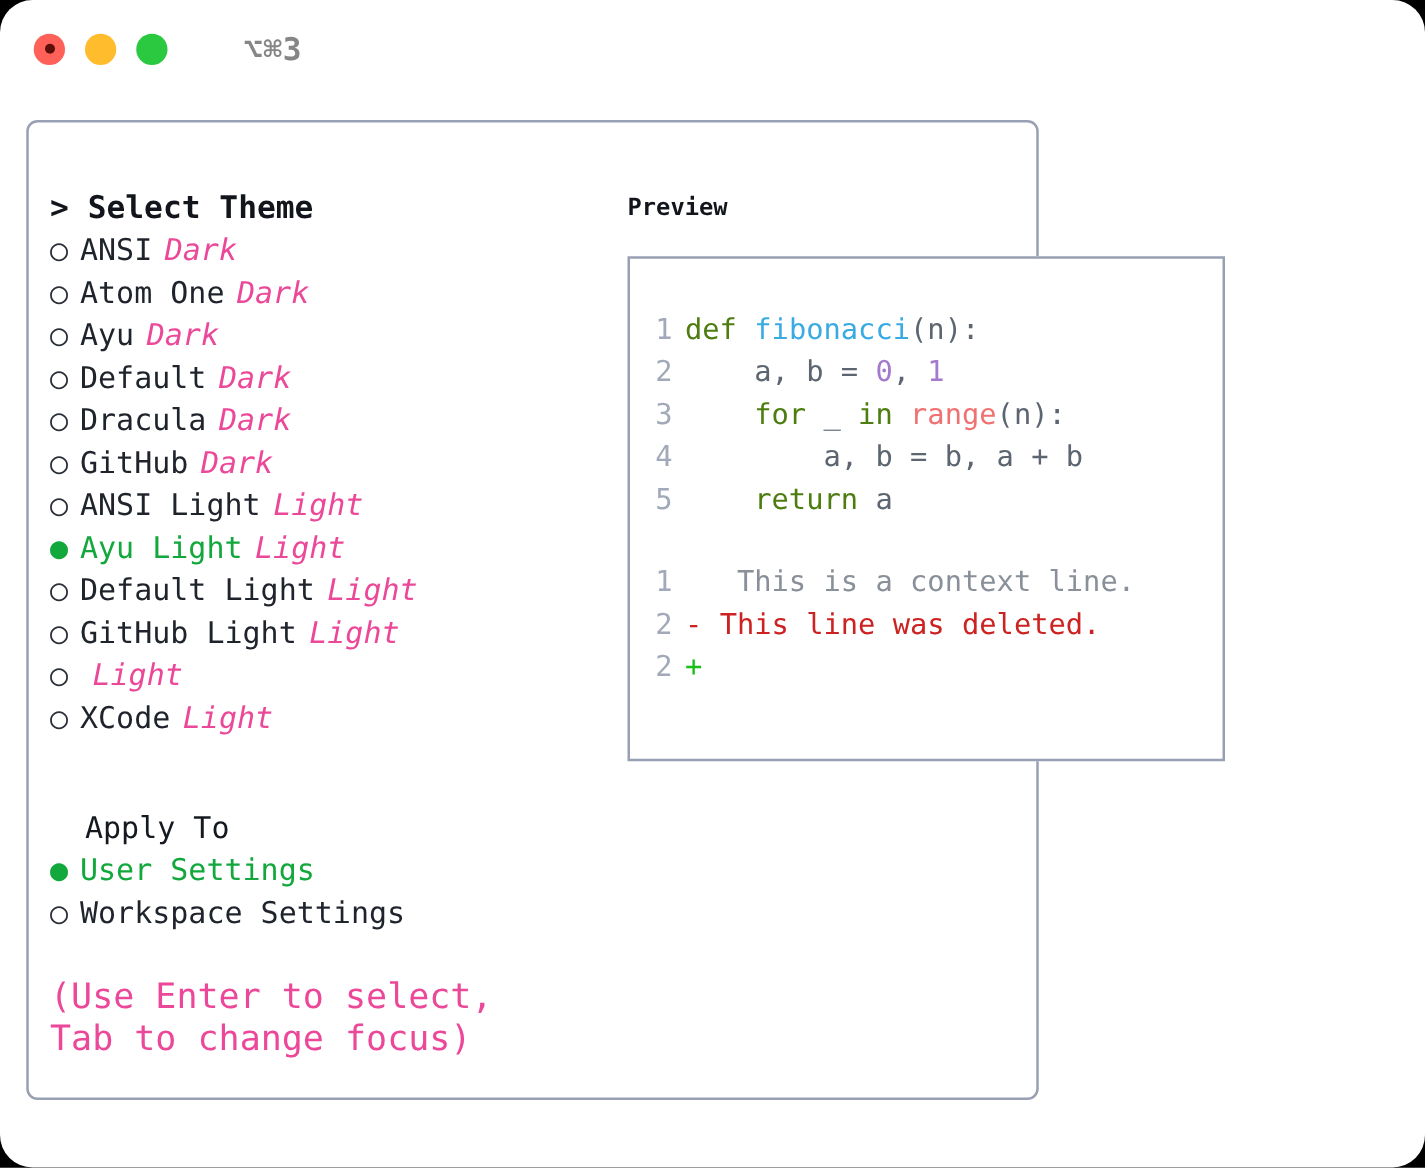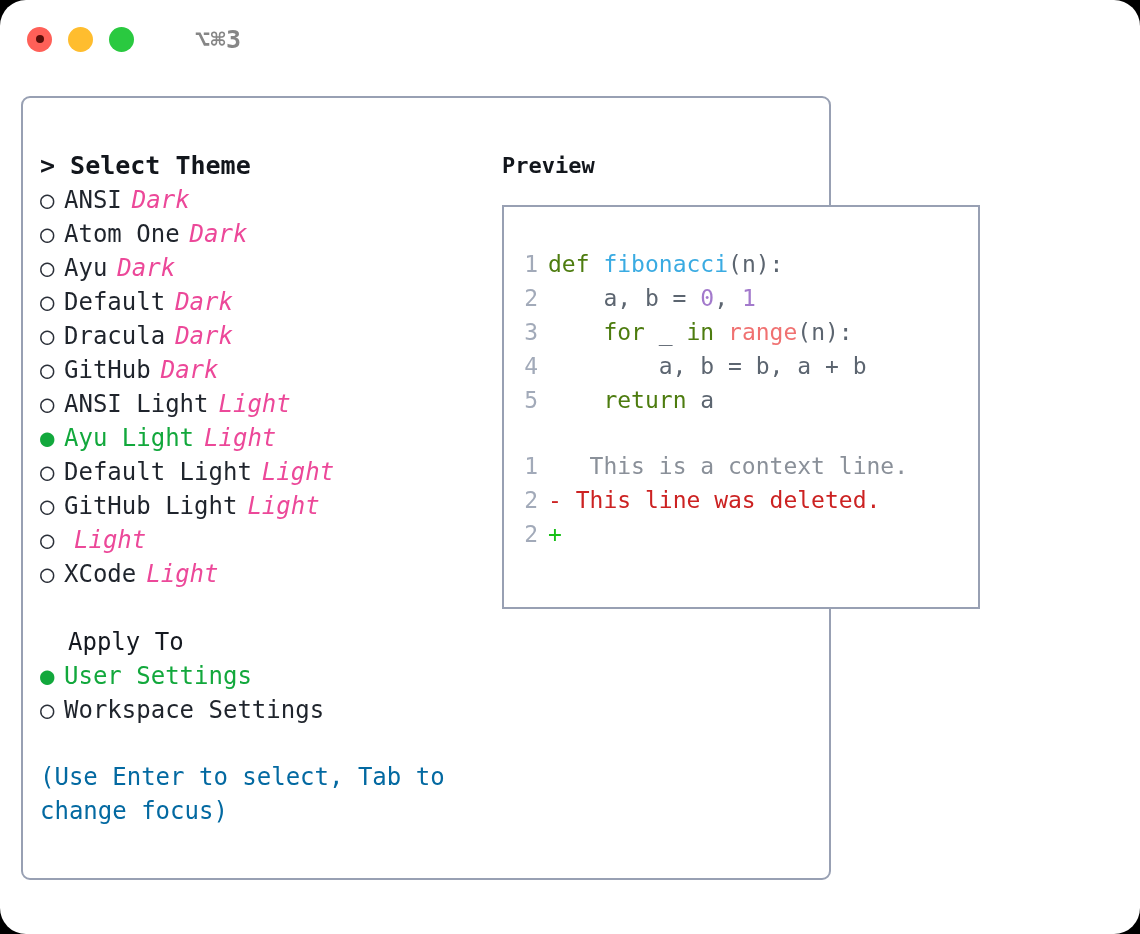--- a/index.html
+++ b/index.html
@@ -117,41 +117,41 @@
   }
   .theme-row.selected .bullet { color: #12a83c; }
   .theme-name { color: #1f242c; }
   .theme-row.selected .theme-name { color: #12a83c; }
   .theme-kind {
     color: #ec4899;
     margin-left: 10px;
     font-style: italic;
   }
 
-  .apply-block { margin-top: 34px; }
+  .apply-block { margin-top: 54px; }
   .apply-heading {
     font-size: 24px;
     color: #14181f;
     line-height: 34px;
     padding-left: 28px;
     white-space: pre;
   }
 
   .hint {
     margin-top: 33px;
-    font-size: 24px;
-    color: #0369a1;
+    font-size: 28px;
+    color: #ec4899;
     line-height: 34px;
     width: 410px;
     white-space: pre-wrap;
   }
 
   
   .preview-title {
-    font-size: 22px;
+    font-size: 19px;
     font-weight: 700;
     color: #12161c;
     line-height: 34px;
   }
   .preview-box {
     margin-top: 22px;
     width: 478px;
     height: 404px;
     border: 2px solid #98a0b3;
     box-sizing: border-box;

